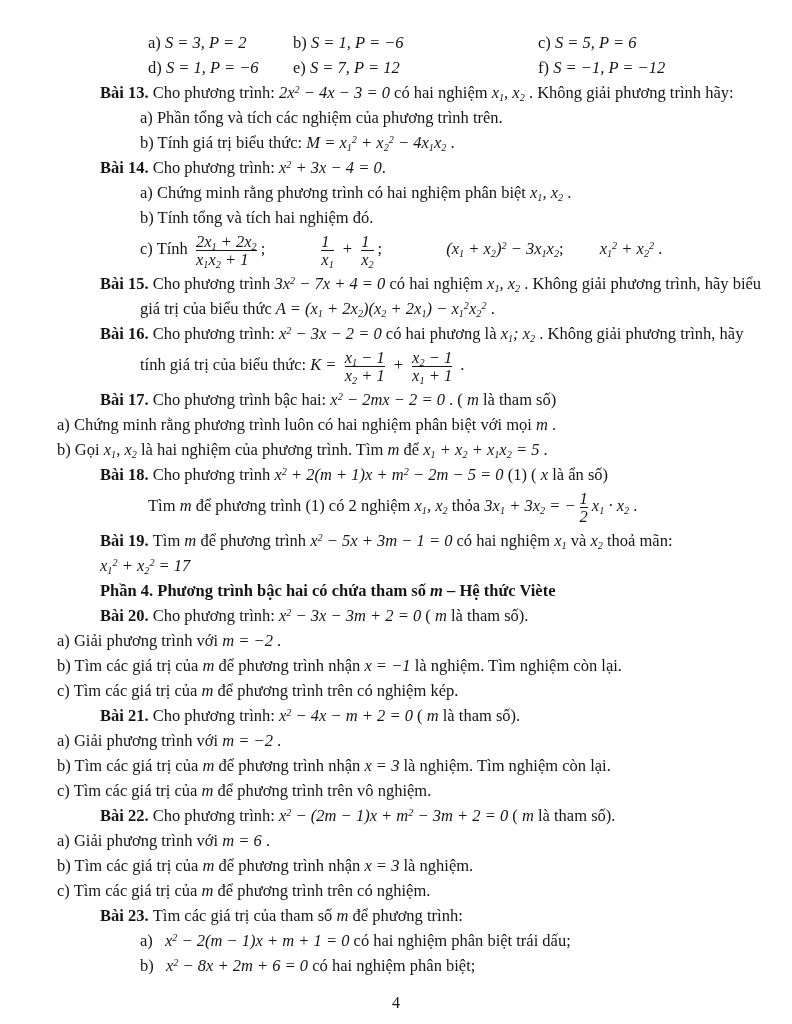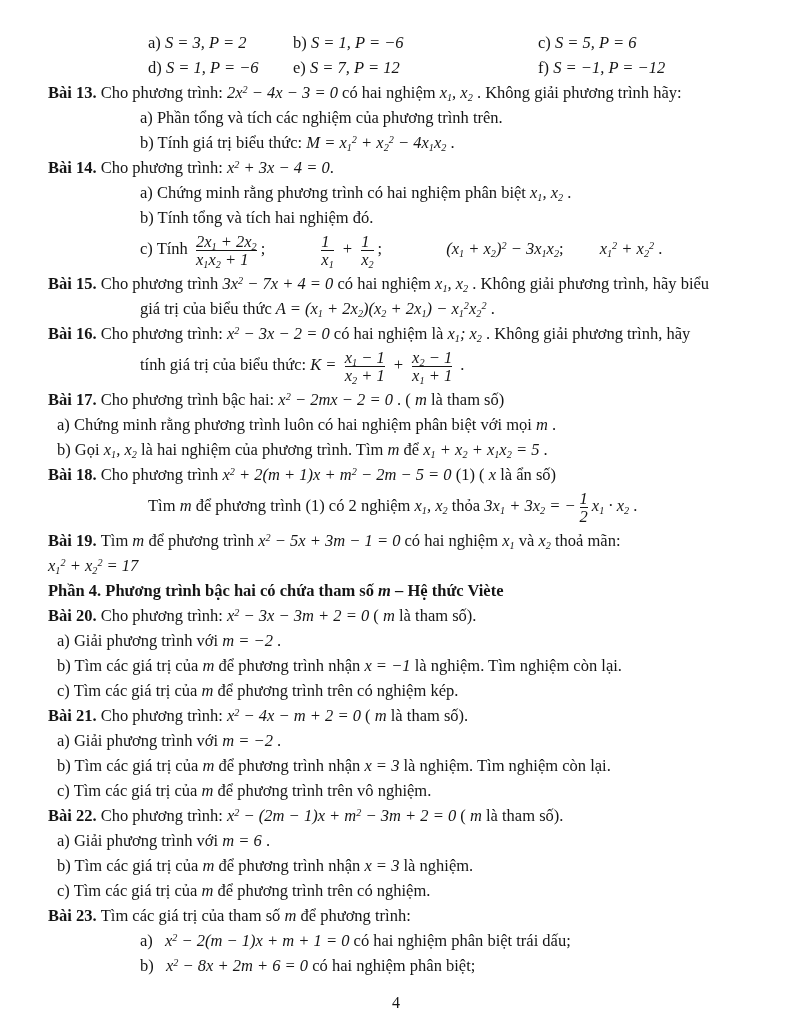--- a/index.html
+++ b/index.html
@@ -7,21 +7,21 @@
     width:792px;height:1024px;overflow:hidden;
     font-family:"Liberation Serif","DejaVu Serif",serif;
     color:#151515;
   }
   .page{position:relative;width:792px;height:1024px;box-sizing:border-box;padding-top:33px;background:#ffffff;}
   .line{
     display:block;font-size:16.5px;line-height:19px;margin-bottom:6px;
     white-space:nowrap;
   }
   
-  .s-h   {padding-left:48px;}
+  .s-h   {padding-left:100px;}
   .s-sub {padding-left:57px;}
   .s-sub2{padding-left:140px;}
   .s-deep{padding-left:148px;}
   .bold{font-weight:bold;}
   .math{font-style:italic;}
   .bmath{font-weight:bold;font-style:italic;}
   .txt{font-style:normal;}
   sub,sup{font-size:62%;line-height:0;}
   sub{vertical-align:-0.28em;}
   sup{vertical-align:0.5em;}
@@ -60,21 +60,21 @@
           <span class="den">x<sub>1</sub>x<sub>2</sub> + 1</span>
         </span><span class="txt">;</span><span class="gap-md"></span><span class="frac">
           <span class="num">1</span>
           <span class="den">x<sub>1</sub></span>
         </span><span class="math"> + </span><span class="frac">
           <span class="num">1</span>
           <span class="den">x<sub>2</sub></span>
         </span><span class="txt">;</span><span class="gap-lg"></span><span class="math">(x<sub>1</sub> + x<sub>2</sub>)<sup>2</sup> − 3x<sub>1</sub>x<sub>2</sub></span><span class="txt">;</span><span class="gap-sm"></span><span class="math">x<sub>1</sub><sup>2</sup> + x<sub>2</sub><sup>2</sup></span><span class="txt"> .</span></div>
       <div class="line s-h"><span class="bold">Bài 15. </span><span class="txt">Cho phương trình </span><span class="math">3x<sup>2</sup> − 7x + 4 = 0</span><span class="txt"> có hai nghiệm </span><span class="math">x<sub>1</sub>, x<sub>2</sub></span><span class="txt"> . Không giải phương trình, hãy biểu</span></div>
       <div class="line s-sub2"><span class="txt">giá trị của biểu thức </span><span class="math">A = (x<sub>1</sub> + 2x<sub>2</sub>)(x<sub>2</sub> + 2x<sub>1</sub>) − x<sub>1</sub><sup>2</sup>x<sub>2</sub><sup>2</sup></span><span class="txt"> .</span></div>
-      <div class="line s-h"><span class="bold">Bài 16. </span><span class="txt">Cho phương trình: </span><span class="math">x<sup>2</sup> − 3x − 2 = 0</span><span class="txt"> có hai nghiệm là </span><span class="math">x<sub>1</sub>; x<sub>2</sub></span><span class="txt"> . Không giải phương trình, hãy</span></div>
+      <div class="line s-h"><span class="bold">Bài 16. </span><span class="txt">Cho phương trình: </span><span class="math">x<sup>2</sup> − 3x − 2 = 0</span><span class="txt"> có hai phương là </span><span class="math">x<sub>1</sub>; x<sub>2</sub></span><span class="txt"> . Không giải phương trình, hãy</span></div>
       <div class="line s-sub2"><span class="txt">tính giá trị của biểu thức: </span><span class="math">K = </span><span class="frac">
           <span class="num">x<sub>1</sub> − 1</span>
           <span class="den">x<sub>2</sub> + 1</span>
         </span><span class="math"> + </span><span class="frac">
           <span class="num">x<sub>2</sub> − 1</span>
           <span class="den">x<sub>1</sub> + 1</span>
         </span><span class="txt"> .</span></div>
       <div class="line s-h"><span class="bold">Bài 17. </span><span class="txt">Cho phương trình bậc hai: </span><span class="math">x<sup>2</sup> − 2mx − 2 = 0</span><span class="txt"> . ( </span><span class="math">m</span><span class="txt"> là tham số)</span></div>
       <div class="line s-sub"><span class="txt">a) Chứng minh rằng phương trình luôn có hai nghiệm phân biệt với mọi </span><span class="math">m</span><span class="txt"> .</span></div>
       <div class="line s-sub"><span class="txt">b) Gọi </span><span class="math">x<sub>1</sub>, x<sub>2</sub></span><span class="txt"> là hai nghiệm của phương trình. Tìm </span><span class="math">m</span><span class="txt"> để </span><span class="math">x<sub>1</sub> + x<sub>2</sub> + x<sub>1</sub>x<sub>2</sub> = 5</span><span class="txt"> .</span></div>

